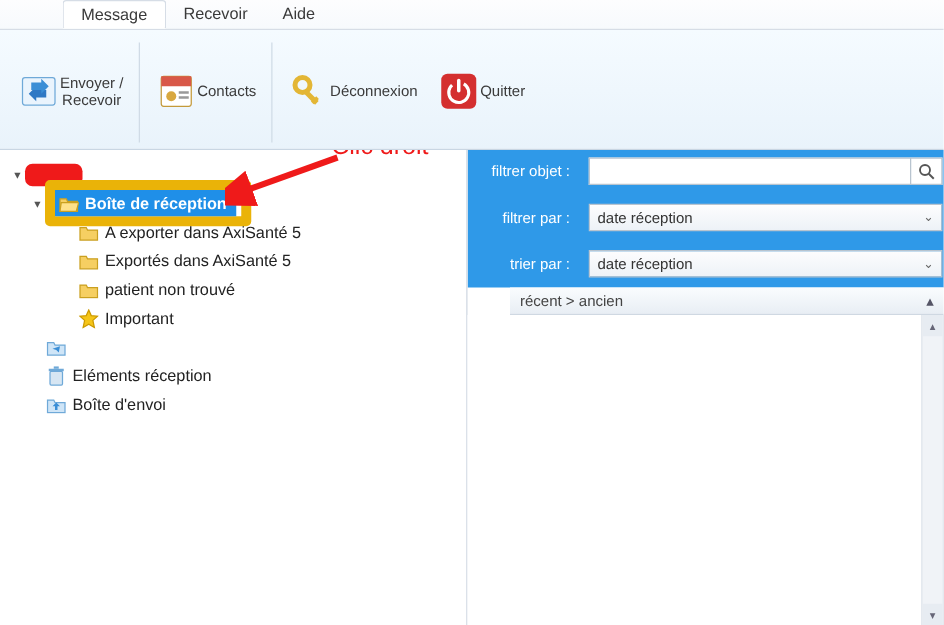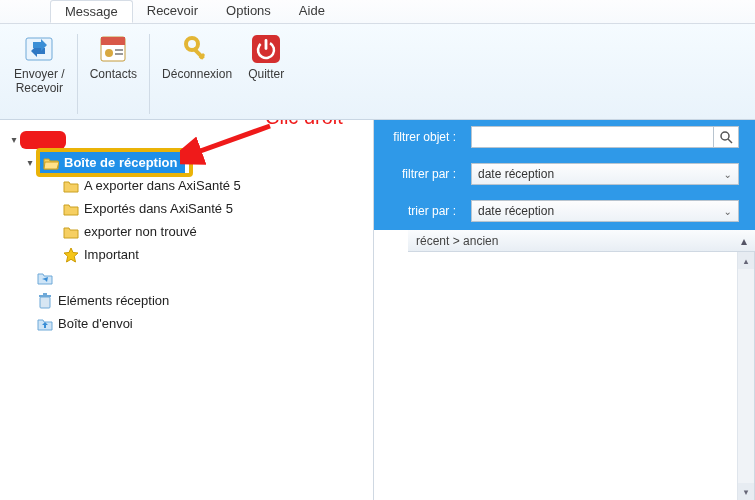--- a/index.html
+++ b/index.html
@@ -38,21 +38,21 @@
   .ribbon {
     height: 96px;
     background: linear-gradient(#f5fbff,#e9f3fb);
     border-bottom: 1px solid #c9d6e3;
     display: flex;
     align-items: flex-start;
     padding: 6px 6px 0 6px;
   }
   .ribbon-group {
     display: flex;
-    flex-direction: column;
+    flex-direction: row;
     align-items: center;
     padding: 2px 8px;
     height: 88px;
     justify-content: flex-start;
   }
   .ribbon-sep {
     width:1px; background:#d0dbe6; height:80px; margin:4px 4px 0 4px;
   }
   .ribbon-icon {
     width: 34px; height: 34px;
@@ -106,21 +106,21 @@
   .tree-row .tlabel { font-size:13px; color:#222; }
   .indent-0 { padding-left:4px; }
   .indent-1 { padding-left:20px; }
   .indent-2 { padding-left:46px; }
   .selected-row {
     background:#1f8fe8;
     color:#fff;
   }
   .selected-row .tlabel { color:#fff; font-weight:600; }
   .highlight-box {
-    border:4px solid #eab308;
+    border:8px solid #eab308;
     border-radius:4px;
     padding:0 4px 0 0;
     display:inline-flex;
     align-items:center;
   }
   .root-blob {
     width:46px; height:18px;
     background:#ef1a1a;
     border-radius:6px;
   }
@@ -128,21 +128,21 @@
   .annotation {
     position:absolute;
     color:#ef1a1a;
     font-size:20px;
     font-weight:500;
     pointer-events:none;
   }
   
   .filter-bar {
     background:#2f99e8;
-    padding:6px 16px 8px 8px;
+    padding:6px 1px 8px 8px;
     display:grid;
     grid-template-columns: 74px 1fr;
     row-gap:6px;
     column-gap:6px;
     align-items:center;
     gap:15px;
   }
   .filter-bar label {
     color:#fff; font-size:12px; text-align:right;
   }
@@ -193,21 +193,20 @@
     color:#667; font-size:9px;
   }
   .vscroll .track { position:absolute; top:17px; bottom:17px; left:0; right:0; }
 </style>
 </head>
 <body>
 
 <div class="tabs">
   <div class="tab active">Message</div>
   <div class="tab">Recevoir</div>
-  <div class="tab">Options</div>
   <div class="tab">Aide</div>
 </div>
 
 <div class="ribbon">
   <div class="ribbon-group">
     <div class="ribbon-icon">
       <svg width="32" height="32" viewBox="0 0 32 32">
         <rect x="3" y="5" width="26" height="22" rx="2" fill="#eaf4fd" stroke="#6fa9d8"></rect>
         <path d="M8 18 L14 12 L14 15 L22 15 L22 21 L14 21 L14 24 Z" fill="#2f78c4"></path>
         <path d="M24 8 L18 14 L18 11 L10 11 L10 5 L18 5 L18 2 Z" transform="translate(0,4)" fill="#3a8ed6"></path>
@@ -306,21 +305,21 @@
           </span>
         <span class="tlabel">Exportés dans AxiSanté 5</span>
       </div>
       <div class="tree-row indent-2">
         <span class="caret"></span>
         <span class="ticon">
             <svg width="16" height="14" viewBox="0 0 16 14">
               <path d="M1 3h5l1 2h8v8H1z" fill="#f6cf62" stroke="#caa020"></path>
             </svg>
           </span>
-        <span class="tlabel">exporter non trouvé</span>
+        <span class="tlabel">patient non trouvé</span>
       </div>
       <div class="tree-row indent-2">
         <span class="caret"></span>
         <span class="ticon">
             <svg width="16" height="16" viewBox="0 0 16 16">
               <path d="M8 1l2 4.5 5 .5-3.7 3.3L12.5 15 8 12.3 3.5 15l1.2-5.7L1 6l5-.5z" fill="#f5c518" stroke="#cc9a00"></path>
             </svg>
           </span>
         <span class="tlabel">Important</span>
       </div>

